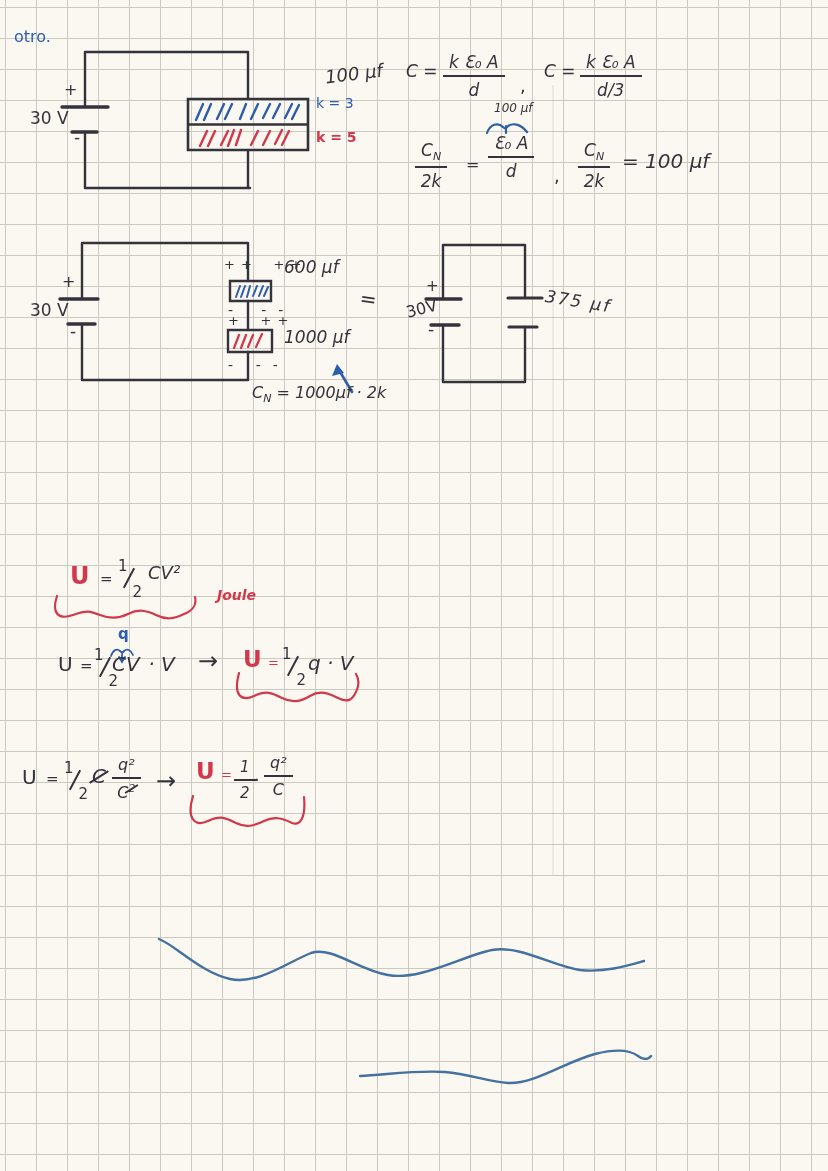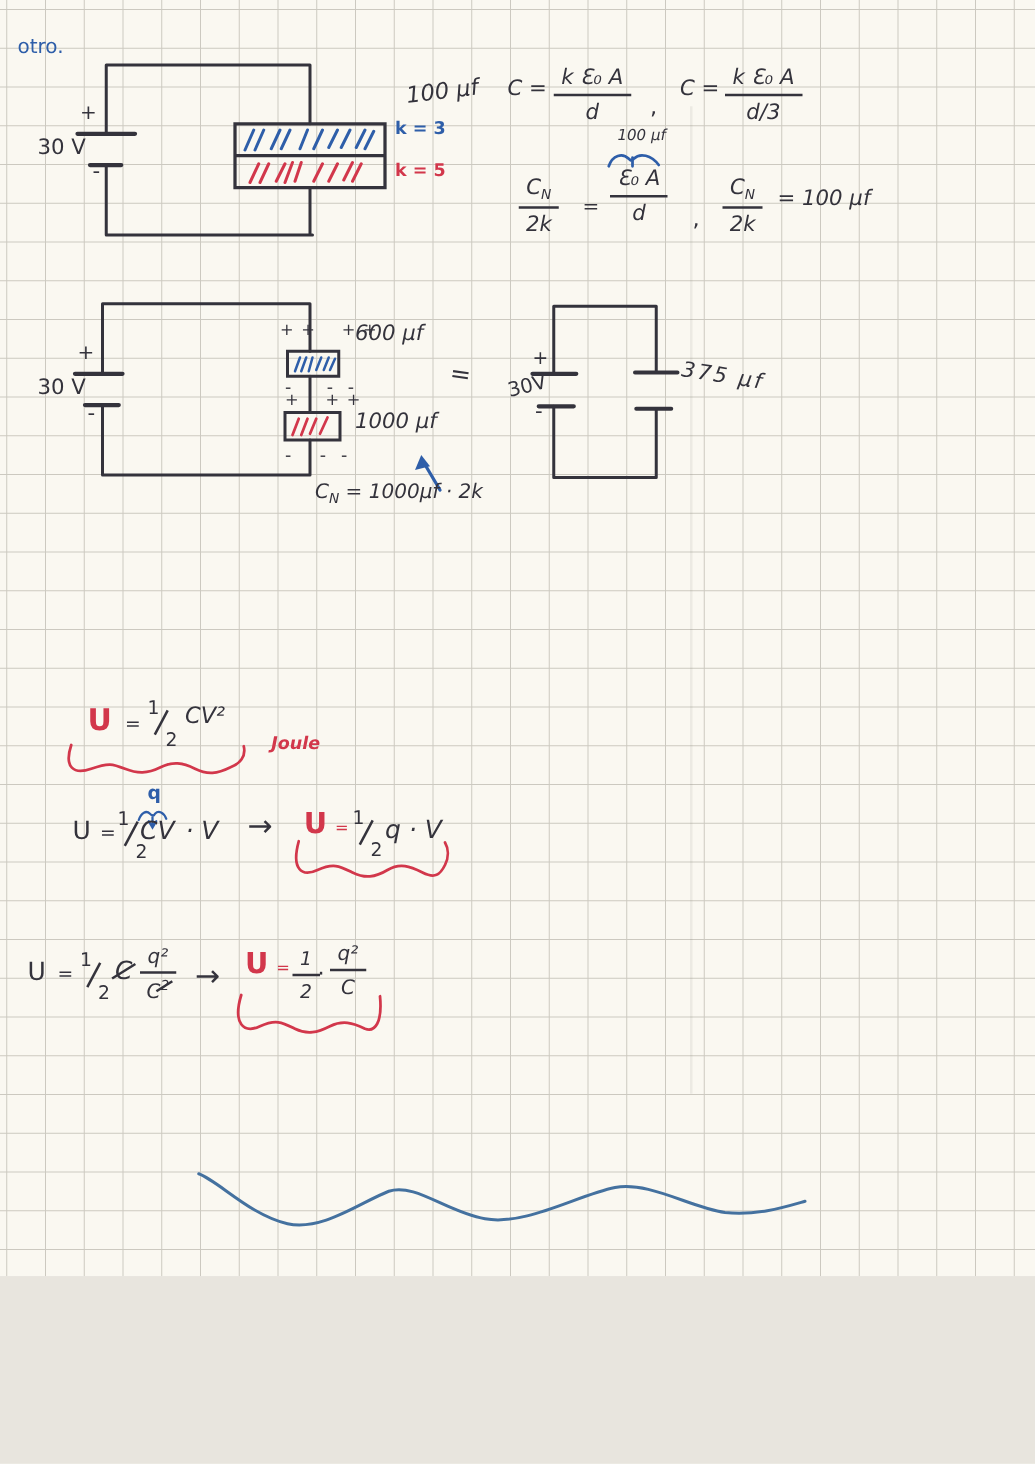--- a/index.html
+++ b/index.html
@@ -1,17 +1,17 @@
 <!DOCTYPE html>
 <html><head>
 <meta charset="utf-8">
 <style>
   html,body{margin:0;padding:0;background:#e8e5de;}
   #page{
-    position:relative;width:828px;height:1021px;overflow:hidden;
+    position:relative;width:828px;height:1171px;overflow:hidden;
     background-color:#faf8f1;
     background-image:
       linear-gradient(90deg,#ccc9c0 1px,transparent 1px),
       linear-gradient(0deg,#ccc9c0 1px,transparent 1px);
     background-size:31px 31px;
     background-position:5px 8px;
     font-family:"DejaVu Sans",sans-serif;
     color:#34333c;
   }
   .t{position:absolute;white-space:pre;line-height:1.1;}
@@ -85,21 +85,21 @@
       <path d="M360,1076 C385,1075 415,1070 445,1072 C470,1074 488,1082 508,1083 C535,1084 565,1062 595,1054 C615,1049 630,1050 638,1056 C643,1060 648,1060 651,1056"></path>
     </g>
   </svg>
 
   <div class="t blue" style="left:14px;top:28px;font-size:16px">otro.</div>
 
   <div class="t" style="left:64px;top:81px;font-size:16px">+</div>
   <div class="t" style="left:30px;top:109px;font-size:17px">30 V</div>
   <div class="t" style="left:74px;top:128px;font-size:17px">-</div>
   <div class="t it" style="left:325px;top:64px;font-size:18px;transform:rotate(-7deg)">100 μf</div>
-  <div class="t blue" style="left:316px;top:96px;font-size:14px;font-weight:bold">k = 3</div>
+  <div class="t blue" style="left:316px;top:96px;font-size:14px;font-weight:normal">k = 3</div>
   <div class="t red" style="left:316px;top:130px;font-size:14px;font-weight:bold">k = 5</div>
 
   <div class="t it" style="left:406px;top:62px;font-size:17px">C =</div>
   <div class="frac it" style="left:443px;top:52px">
     <span class="num">k Ɛ₀ A</span>
     <span class="den">d</span>
   </div>
   <div class="t" style="left:520px;top:76px;font-size:18px">,</div>
   <div class="t it" style="left:544px;top:62px;font-size:17px">C =</div>
   <div class="frac it" style="left:580px;top:52px">
@@ -115,21 +115,21 @@
   <div class="t" style="left:466px;top:156px;font-size:16px">=</div>
   <div class="frac it" style="left:488px;top:133px">
     <span class="num">Ɛ₀ A</span>
     <span class="den">d</span>
   </div>
   <div class="t" style="left:554px;top:166px;font-size:18px">,</div>
   <div class="frac it" style="left:578px;top:140px">
     <span class="num"><span>C</span><span class="sub">N</span></span>
     <span class="den">2k</span>
   </div>
-  <div class="t it" style="left:622px;top:150px;font-size:17px">= 100 μf</div>
+  <div class="t it" style="left:622px;top:150px;font-size:20px">= 100 μf</div>
 
   <div class="t" style="left:62px;top:273px;font-size:16px">+</div>
   <div class="t" style="left:30px;top:301px;font-size:17px">30 V</div>
   <div class="t" style="left:70px;top:322px;font-size:17px">-</div>
   <div class="t" style="left:224px;top:258px;font-size:13px;letter-spacing:1px">+ +    + +</div>
   <div class="t it" style="left:284px;top:258px;font-size:17px">600 μf</div>
   <div class="t" style="left:228px;top:303px;font-size:14px;letter-spacing:1px">-     -  -</div>
   <div class="t" style="left:228px;top:314px;font-size:13px;letter-spacing:1px">+    + +</div>
   <div class="t it" style="left:284px;top:328px;font-size:17px">1000 μf</div>
   <div class="t" style="left:228px;top:358px;font-size:14px;letter-spacing:1px">-    -  -</div>

